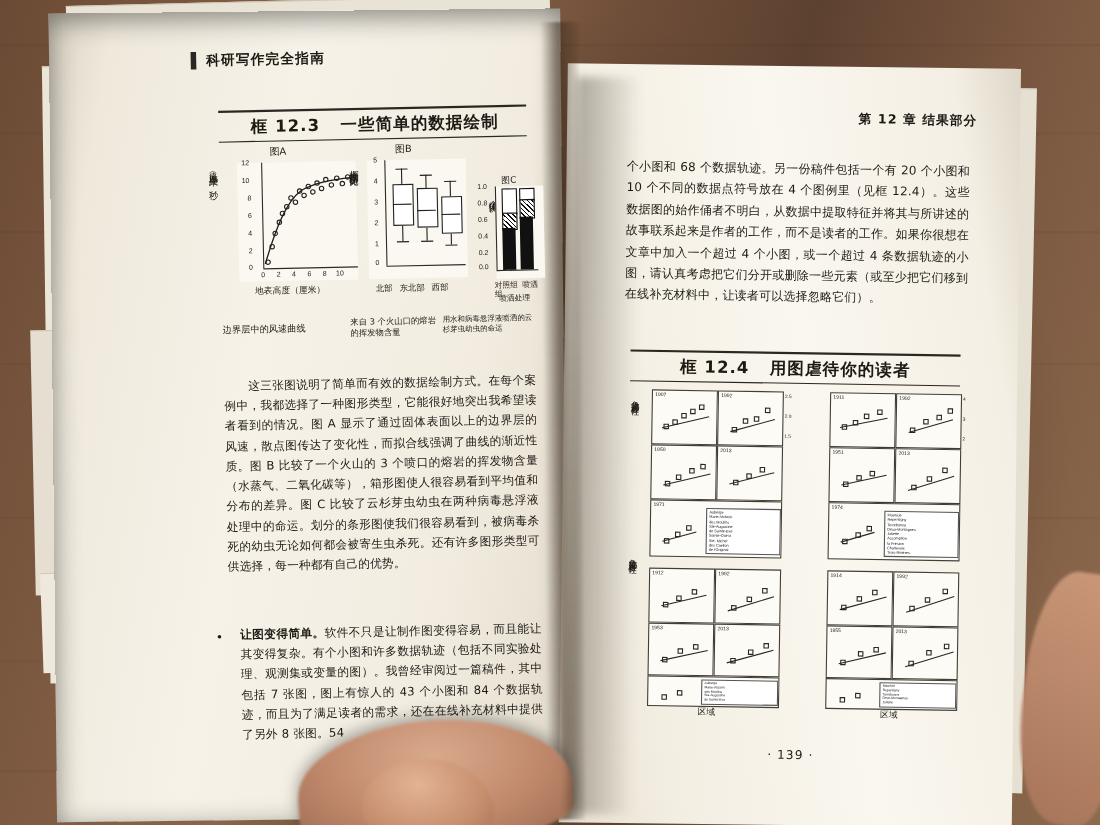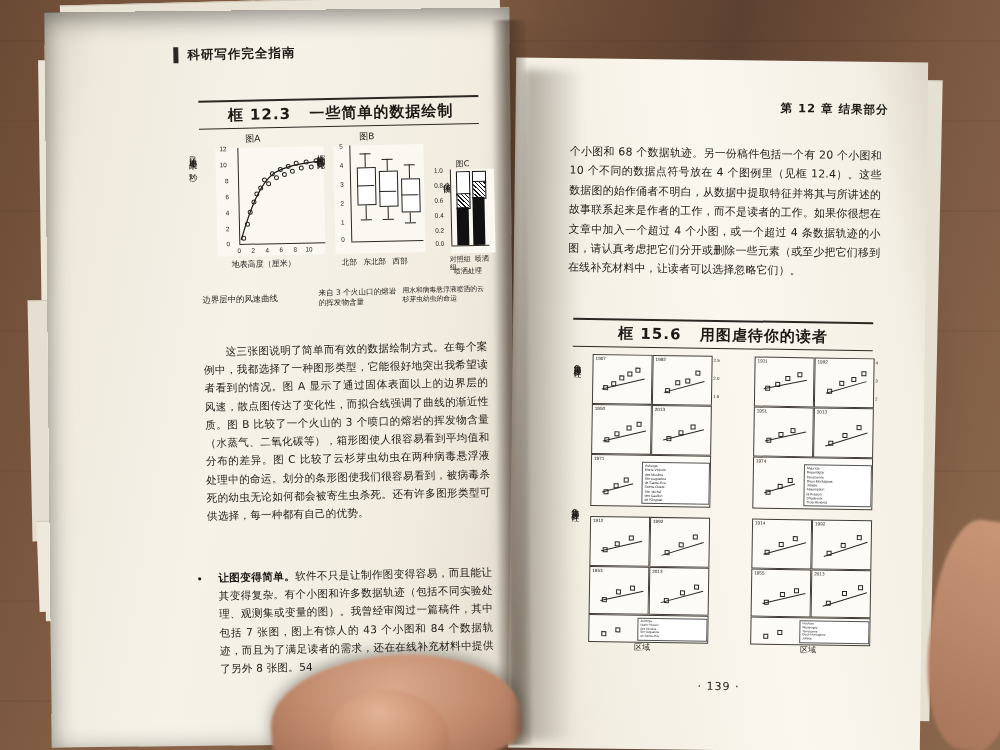--- a/index.html
+++ b/index.html
@@ -234,21 +234,21 @@
   </div>
 
   <div class="content" style="left:558px;top:84px;width:330px;height:630px;transform:rotate(0.9deg);">
 
     <div class="cn runhead" style="position:absolute;right:4px;top:16px;font-size:11.5px;">第 12 章  结果部分</div>
 
     <div class="cn body-cn-r" style="position:absolute;left:8px;top:60px;width:312px;">个小图和 68 个数据轨迹。另一份稿件包括一个有 20 个小图和 10 个不同的数据点符号放在 4 个图例里（见框 12.4）。这些数据图的始作俑者不明白，从数据中提取特征并将其与所讲述的故事联系起来是作者的工作，而不是读者的工作。如果你很想在文章中加入一个超过 4 个小图，或一个超过 4 条数据轨迹的小图，请认真考虑把它们分开或删除一些元素（或至少把它们移到在线补充材料中，让读者可以选择忽略它们）。</div>
 
     <div class="boxrule" style="position:absolute;left:14px;top:236px;width:300px;"></div>
     <div style="position:absolute;left:14px;top:242px;width:300px;text-align:center;">
-      <span class="cn boxtitle">框 15.6</span>
+      <span class="cn boxtitle">框 12.4</span>
       <span class="cn boxtitle" style="margin-left:14px;">用图虐待你的读者</span>
     </div>
     <div class="boxrule" style="position:absolute;left:14px;top:264px;width:300px;height:1px;"></div>
 
     <div class="cn vert" style="position:absolute;left:14px;top:276px;height:120px;font-size:7.5px;">鱼类物种多样性</div>
     <div class="cn vert" style="position:absolute;left:14px;top:420px;height:120px;font-size:7.5px;">鱼类物种多样性</div>
     <div class="cn tinytxt" style="position:absolute;left:80px;top:560px;font-size:8px;">区域</div>
     <div class="cn tinytxt" style="position:absolute;left:246px;top:560px;font-size:8px;">区域</div>
 
     <div class="mini" style="left:34px;top:272px;width:58px;height:48px;">

